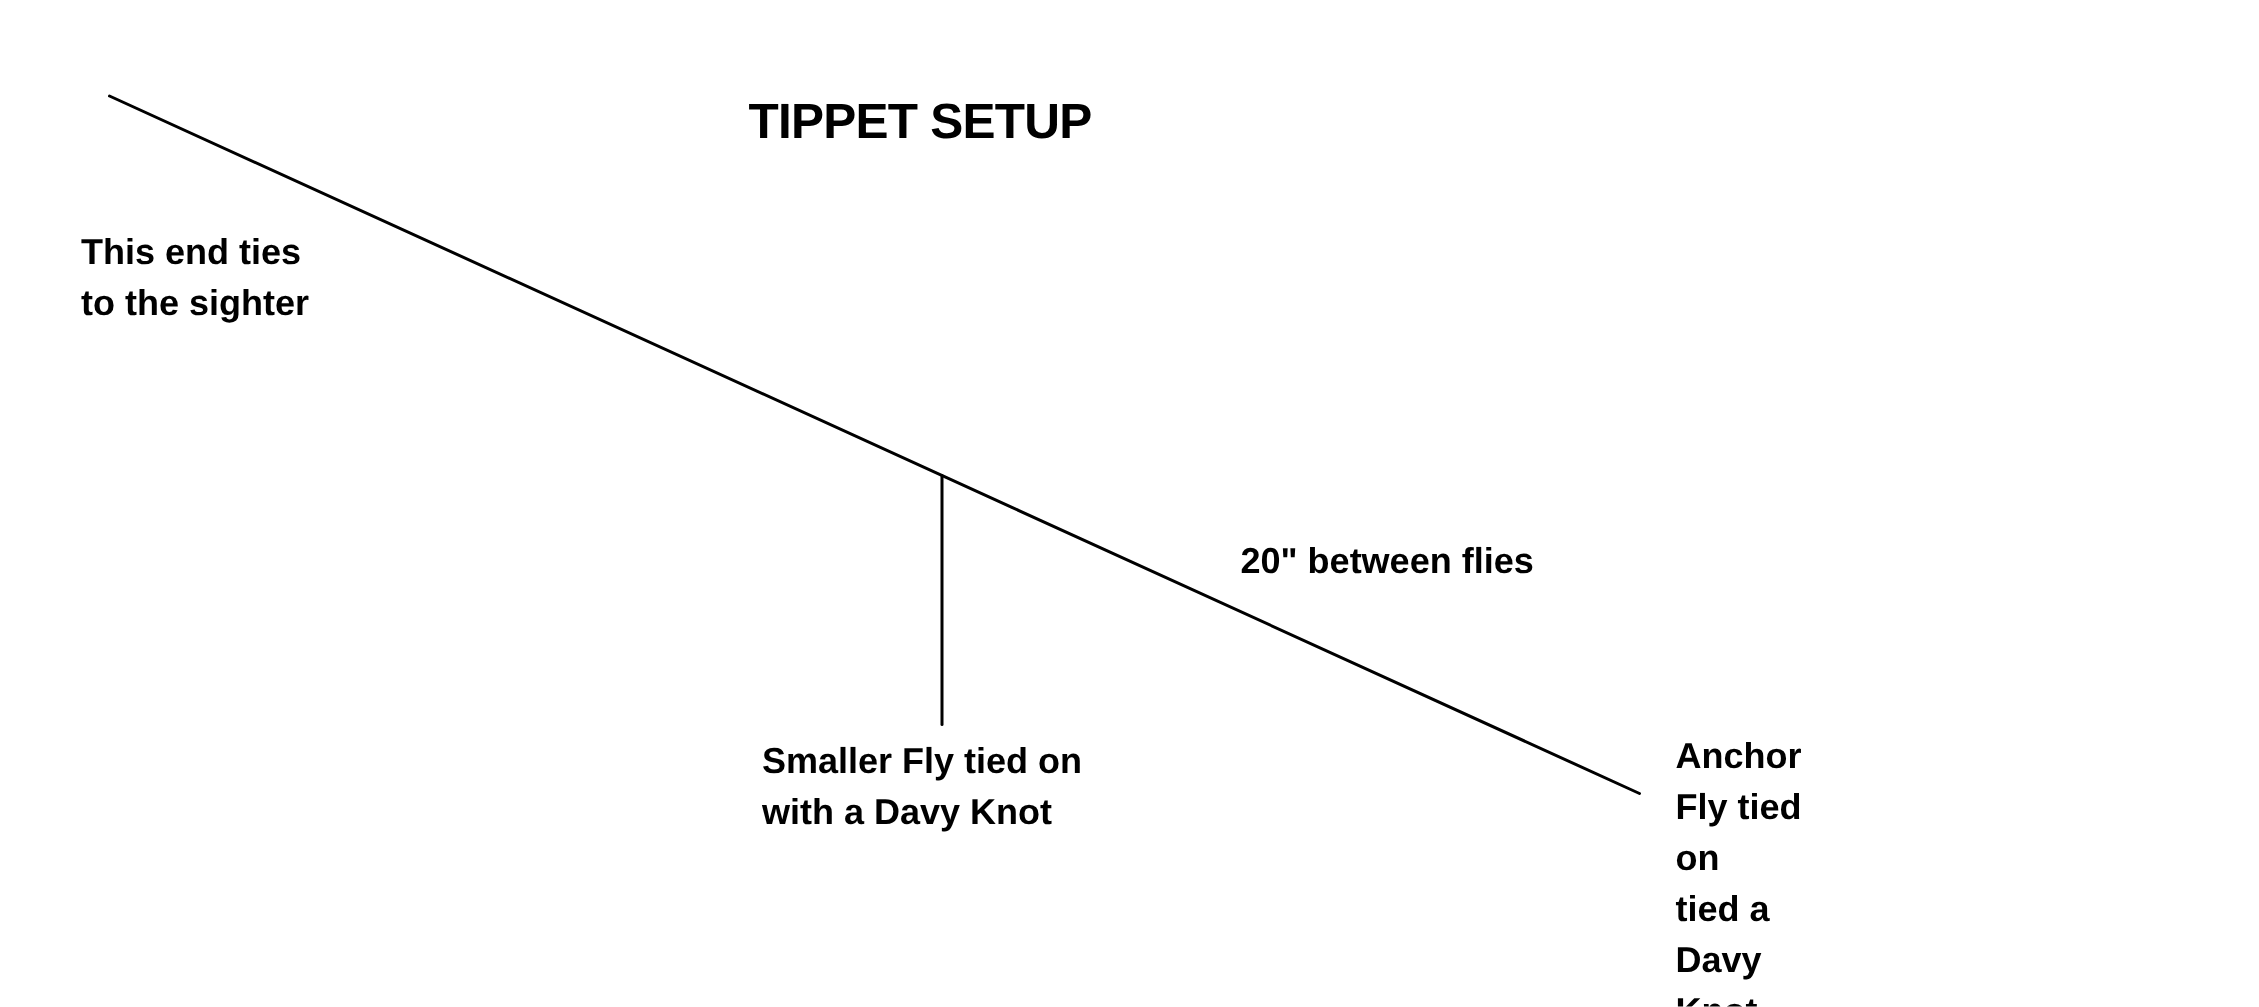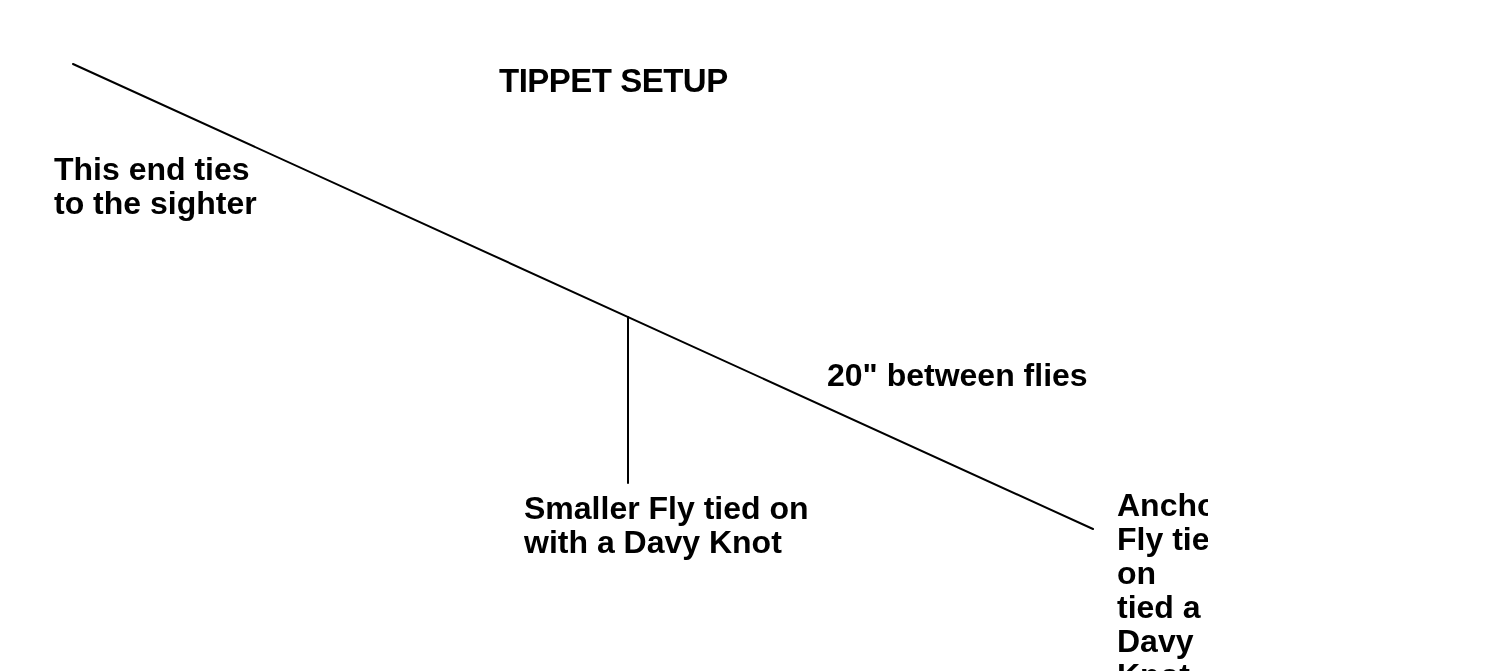--- a/index.html
+++ b/index.html
@@ -36,30 +36,30 @@
     top: 63px;
     font-size: 33px;
     line-height: 36px;
     font-weight: bold;
     letter-spacing: -0.5px;
     color: var(--color-text, #000000);
     white-space: pre-line;
   }
   .label {
     position: absolute;
-    font-size: 32px;
+    font-size: 24px;
     line-height: 34px;
     font-weight: bold;
     color: var(--color-text, #000000);
     white-space: pre-line;
   }
   .label-sighter  { left: 54px;   top: 152px; }
   .label-knot     { left: 596px;  top: 203px; }
   .label-spacing  { left: 827px;  top: 358px; }
-  .label-smaller  { left: 508px;  top: 491px; margin-left: 16px; }
+  .label-smaller  { left: 508px;  top: 491px; }
   .label-anchor   { left: 1117px; top: 488px; }
 </style>
 </head>
 <body>
 
 <div class="diagram">
 
   <svg class="line-art" width="1506" height="671" viewBox="0 0 1506 671">
     <line x1="73" y1="64" x2="1093" y2="529" stroke="#000000"></line>
     <line x1="628" y1="317" x2="628" y2="483" stroke="#000000"></line>

